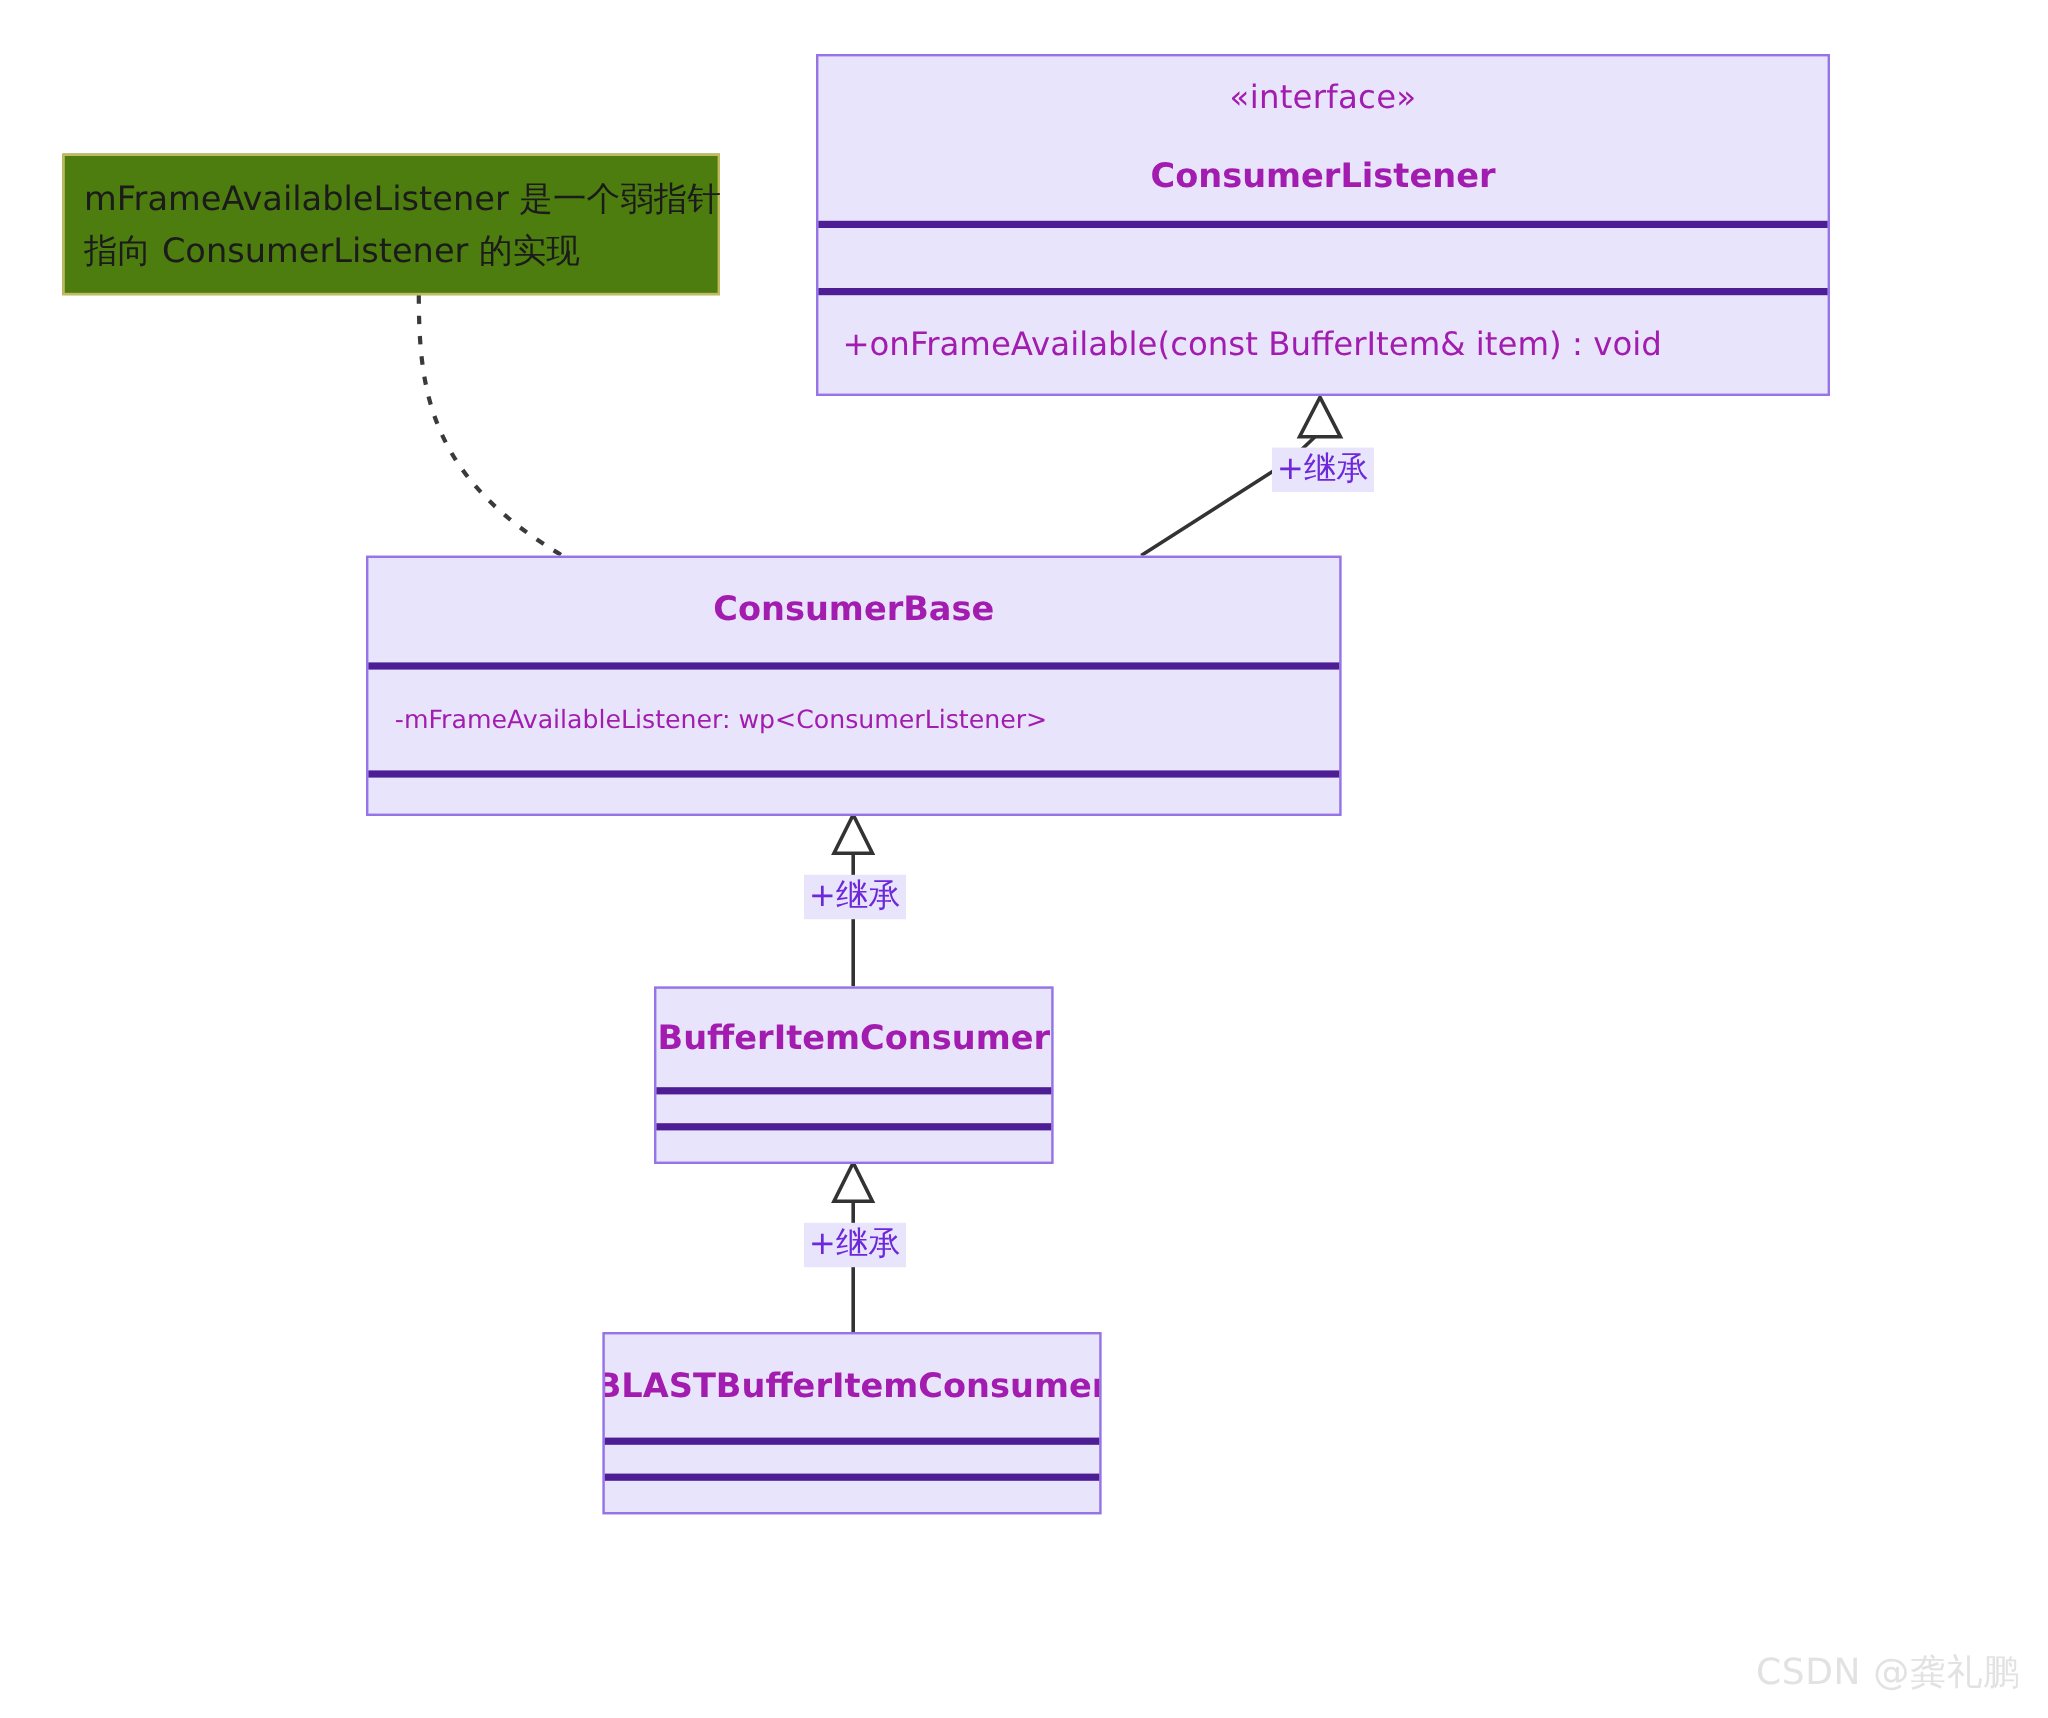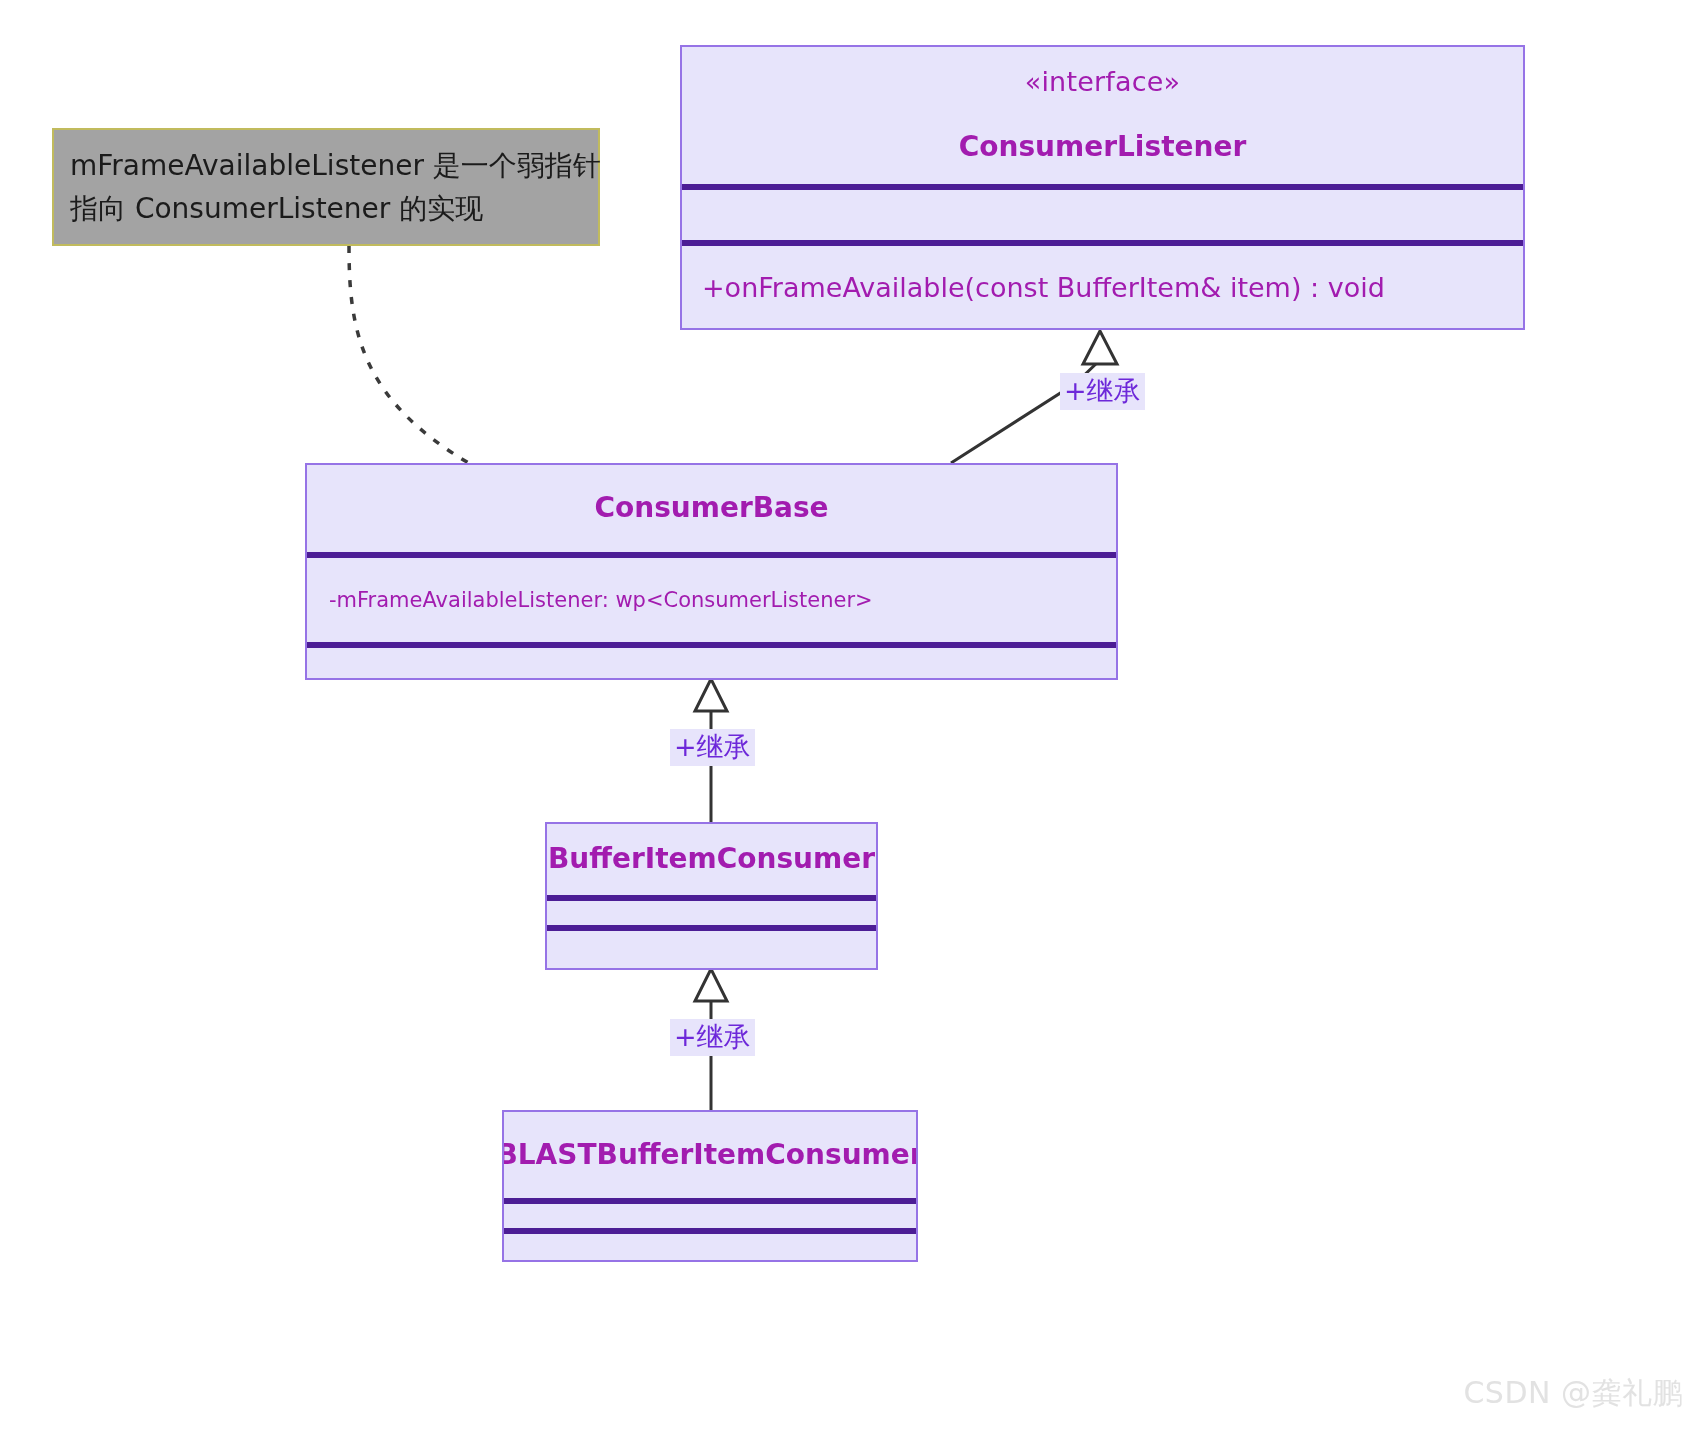--- a/index.html
+++ b/index.html
@@ -75,21 +75,21 @@
     justify-content: flex-start;
     padding-left: 22px;
     white-space: nowrap;
   }
   .empty-cmp { }
 
   
   .note-box {
     position: absolute;
     box-sizing: border-box;
-    background: #a3a3a3;
+    background: #4d7c0f;
     border: 2px solid #c1bb5d;
     padding: 14px 16px 10px 16px;
     z-index: 4;
   }
   .note-line {
     font-size: 28px;
     color: #1b1b1b;
     line-height: 1.55;
     white-space: nowrap;
   }
@@ -161,21 +161,21 @@
     </div>
     <div class="compartment member-centered" style="height:90px;">
       <span>-mFrameAvailableListener: wp&lt;ConsumerListener&gt;</span>
     </div>
     <div class="compartment member empty-cmp" style="flex:1;">
       <span></span>
     </div>
   </div>
 
   <div class="uml-box" style="left:545px; top:822px; width:333px; height:148px;">
-    <div class="compartment cmp-title" style="height:71px;">
+    <div class="compartment cmp-title" style="height:82px;">
       <div class="class-name">BufferItemConsumer</div>
     </div>
     <div class="compartment member empty-cmp" style="height:30px;">
       <span></span>
     </div>
     <div class="compartment member empty-cmp" style="flex:1;">
       <span></span>
     </div>
   </div>
 

